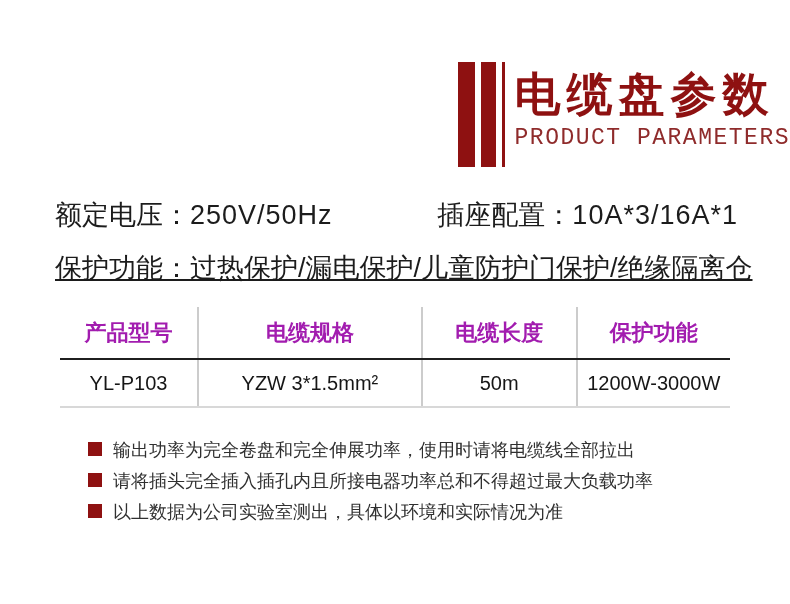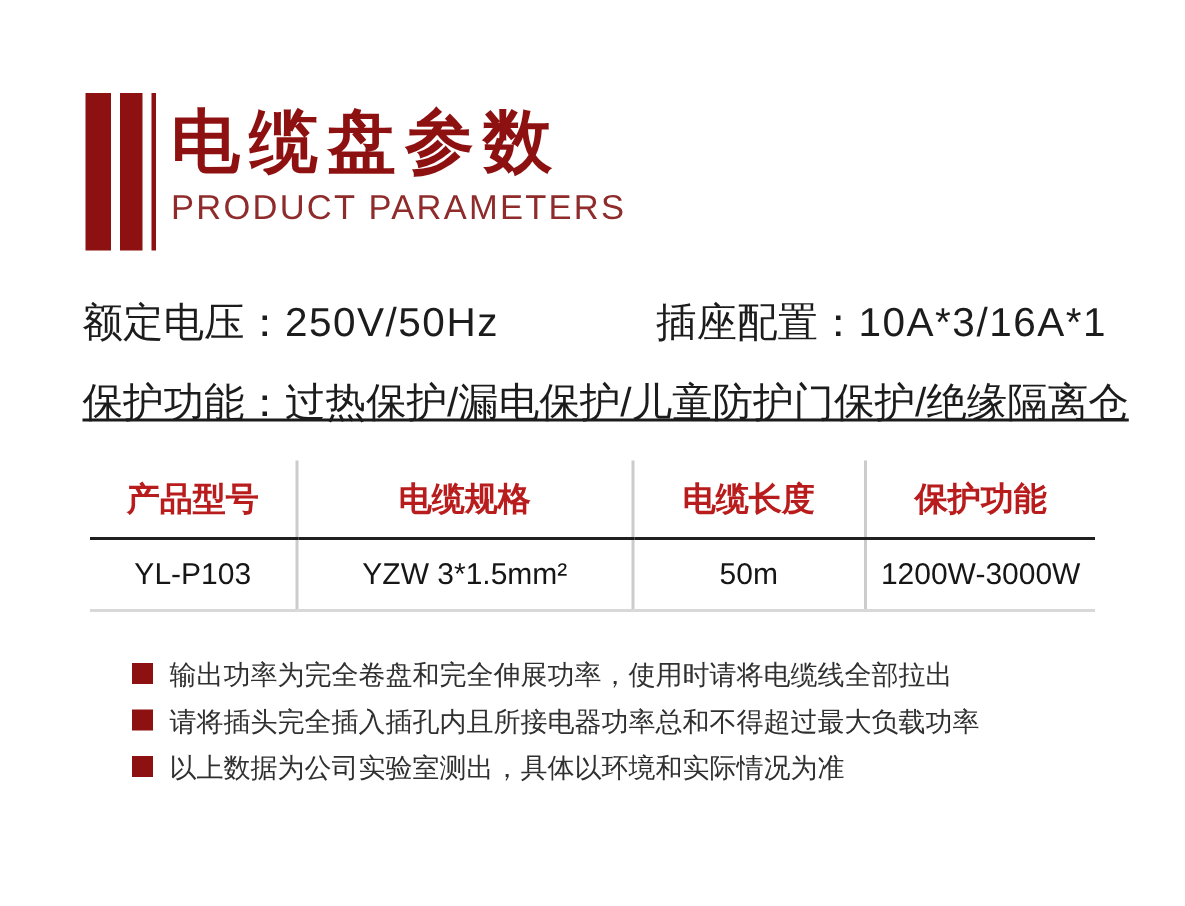--- a/index.html
+++ b/index.html
@@ -15,49 +15,49 @@
   *{box-sizing:border-box;}
   html,body{margin:0;padding:0;}
   body{
     width:790px;height:604px;background:var(--bg);
     font-family:"Liberation Sans","DejaVu Sans",sans-serif;
     color:var(--text);overflow:hidden;
   }
   .page{width:790px;height:604px;background:var(--bg);}
 
   
-  .header{display:flex;align-items:flex-start;padding:62px 16px 0 57px;}
+  .header{display:flex;align-items:flex-start;padding:62px 0 0 57px;justify-content:flex-end;}
   .bars{display:flex;height:105px;}
   .bar{background:var(--accent);height:105px;display:block;}
   .bar-a{width:17px;margin-right:6px;}
   .bar-b{width:15px;margin-right:6px;}
   .bar-c{width:3px;}
   .header-text{margin-left:10px;padding-top:6px;}
   .title{
     margin:0;font-size:46px;font-weight:bold;letter-spacing:6px;
     line-height:52px;color:var(--accent);
   }
   .subtitle{
     margin-top:5px;font-size:23px;letter-spacing:1.5px;
-    color:var(--subtitle);line-height:26px;
+    color:var(--subtitle);line-height:26px;font-family:Liberation Mono, monospace;
   }
 
   
   .specs{margin:33px 52px 0 55px;font-size:27px;line-height:30px;color:var(--text);}
   .spec-row-1{display:flex;justify-content:space-between;}
   .spec-row-2{margin-top:23px;text-decoration:underline;}
   .spec-item{white-space:nowrap;}
   .spec-value{letter-spacing:1px;}
 
   
   .table-wrap{margin:24px 60px 0 60px;}
   table{width:100%;border-collapse:collapse;table-layout:fixed;}
   col.c1{width:20.6%;}col.c2{width:33.4%;}col.c3{width:23.1%;}col.c4{width:22.9%;}
   th{
-    font-size:22px;font-weight:bold;text-align:center;color:#b91c1c;
+    font-size:22px;font-weight:bold;text-align:center;color:#a21caf;
     padding:11px 2px 10px;border-bottom:2px solid var(--header_rule);
   }
   td{
     font-size:20px;text-align:center;color:#161616;
     padding:12px 2px 11px;border-bottom:2px solid var(--light_rule);
   }
   th:not(:last-child),td:not(:last-child){border-right:2px solid var(--divider);}
 
   
   .notes{margin:30px 55px 0 88px;text-align:center;}

